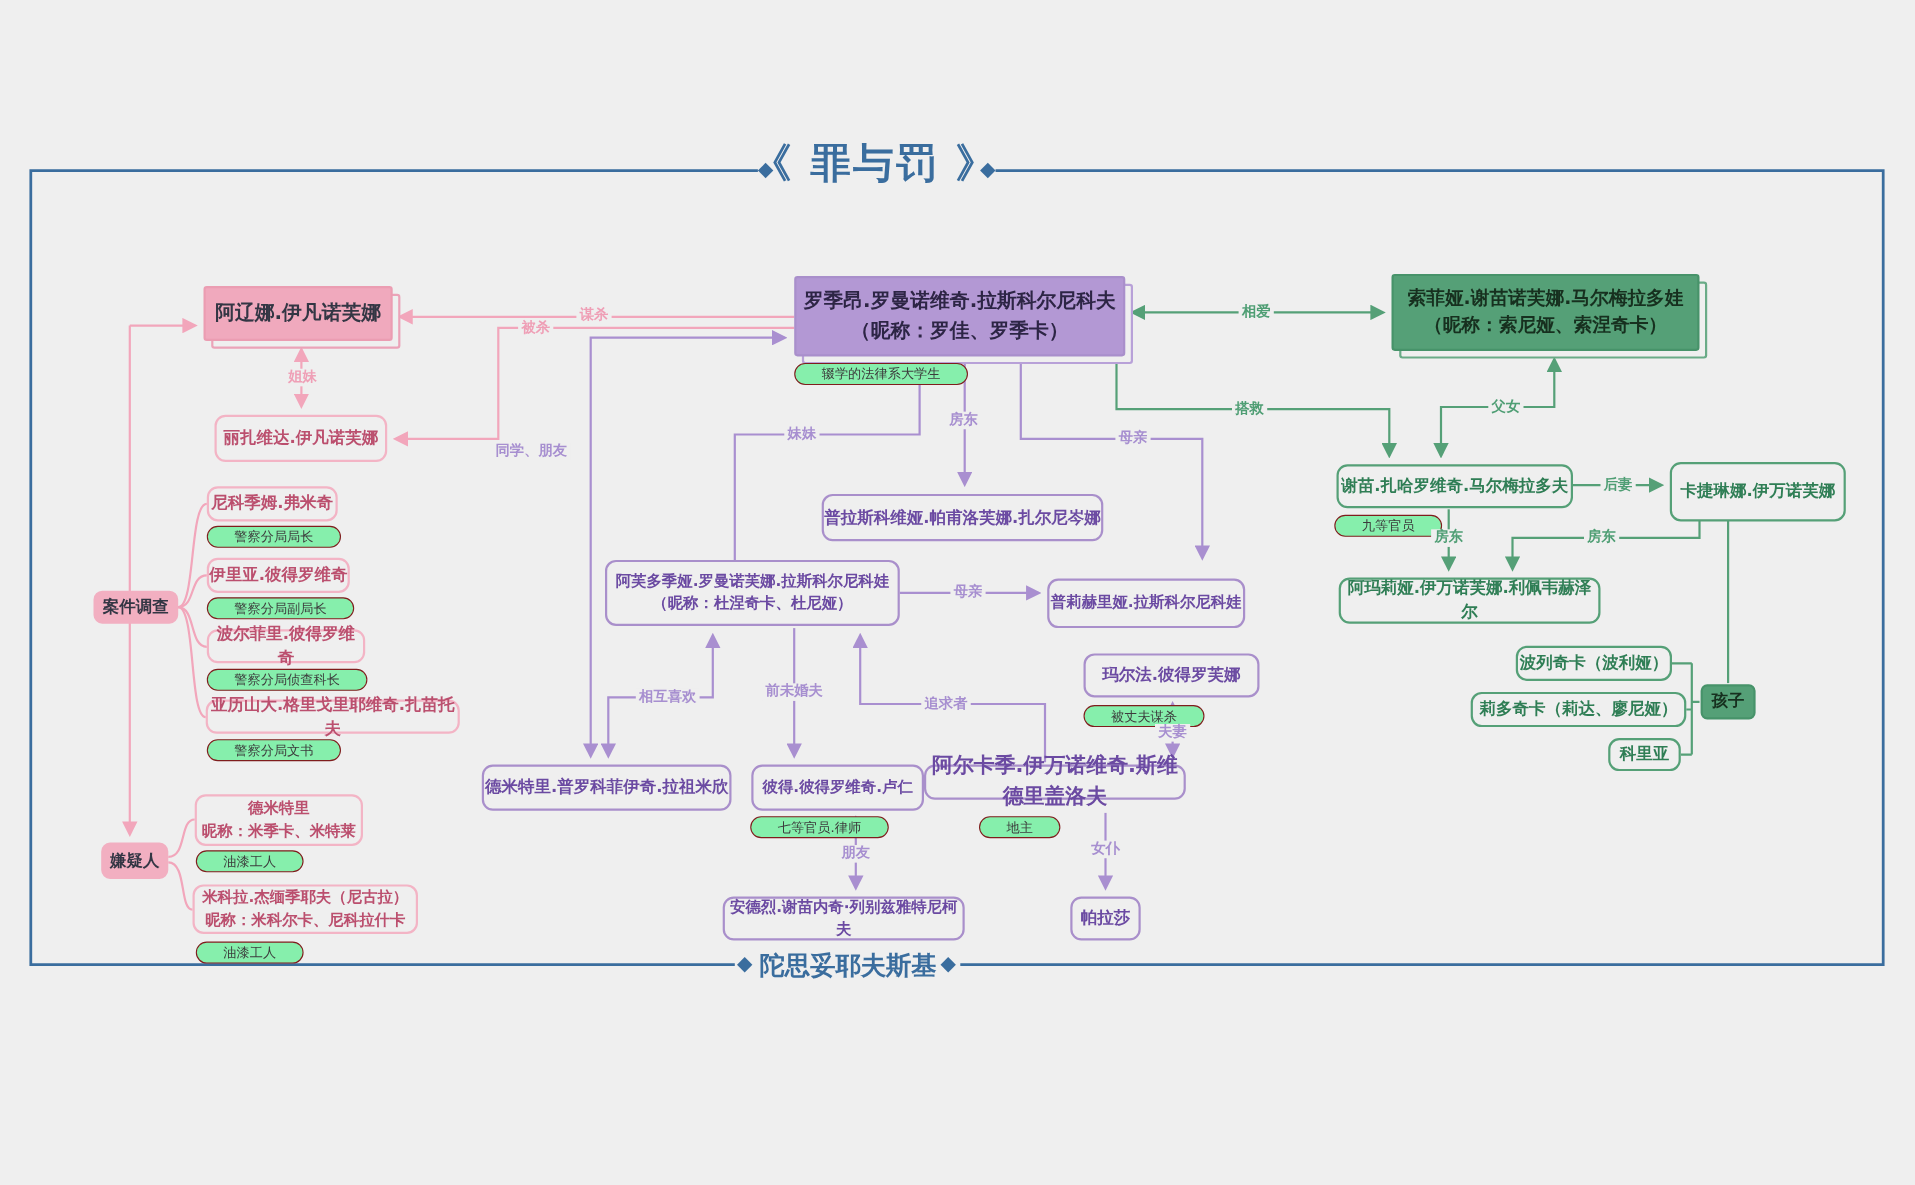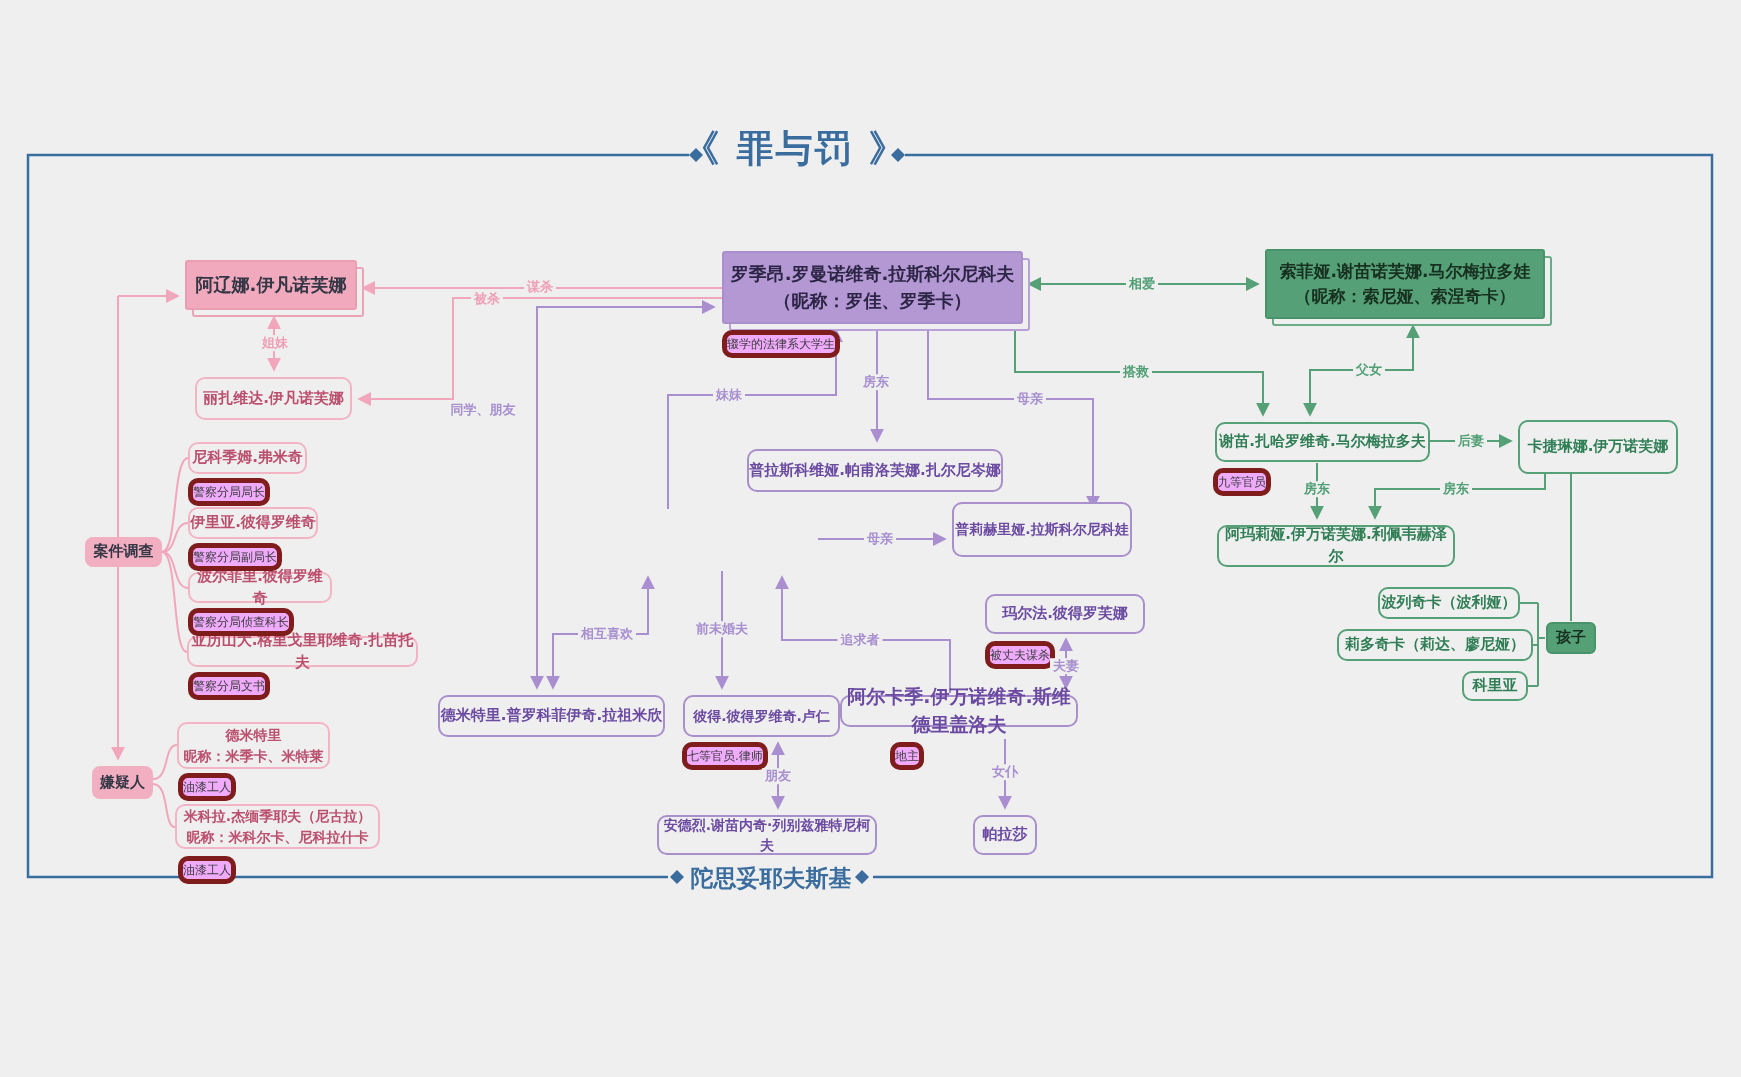--- a/index.html
+++ b/index.html
@@ -14,22 +14,22 @@
   .p-small{background:#f2afc1;border:2px solid #f2afc1;color:#333644;border-radius:8px;}
   
   .u-line{border:2px solid #a98fcb;color:#6b4aa2;background:#efefef;}
   .u-fill{background:#b398d4;border:2px solid #a98fcb;color:#2d2545;border-radius:3px;}
   
   .g-line{border:2px solid #55a077;color:#2f7e55;background:#efefef;}
   .g-fill{background:#55a077;border:2px solid #47936a;color:#17301f;border-radius:6px;}
   .shadow-pink{box-shadow:7px 7px 0 -2px #efefef,7px 7px 0 0 #eba3b8;}
   .shadow-purple{box-shadow:7px 7px 0 -2px #efefef,7px 7px 0 0 #b8a1d8;}
   .shadow-green{box-shadow:7px 7px 0 -2px #efefef,7px 7px 0 0 #6aab87;}
-  .badge{position:absolute;z-index:3;background:#f0abfc;border:5px solid #7f1d1d;border-radius:10px;
-         font-size:12px;color:#3c3c3c;padding:1px 0;white-space:nowrap;line-height:1.35;}
+  .badge{position:absolute;z-index:3;background:#86efac;border:1px solid #7f1d1d;border-radius:10px;
+         font-size:12px;color:#3c3c3c;padding:1px 24px;white-space:nowrap;line-height:1.35;}
   .elabel{position:absolute;z-index:3;transform:translate(-50%,-50%);background:#efefef;
           font-size:13px;font-weight:bold;padding:0 3px;white-space:nowrap;line-height:1.2;}
   .ep{color:#ef9fb6;} .eu{color:#a78fd0;} .eg{color:#4f9e74;}
   .title{position:absolute;z-index:4;left:795px;top:127px;transform:translate(-50%,-50%);
          font-size:37px;font-weight:900;color:#3a6d9e;letter-spacing:2px;white-space:nowrap;}
   .author{position:absolute;z-index:4;left:771px;top:856px;transform:translate(-50%,-50%);
           font-size:23px;font-weight:900;color:#3a6d9e;white-space:nowrap;}
 </style>
 </head>
 <body>
@@ -119,21 +119,23 @@
 昵称：米季卡、米特莱</div>
   <div class="badge" style="left:178px;top:751px">油漆工人</div>
   <div class="node p-line" style="left:175px;top:782px;width:205px;height:45px;font-size:14px">米科拉.杰缅季耶夫（尼古拉）
 昵称：米科尔卡、尼科拉什卡</div>
   <div class="badge" style="left:178px;top:834px">油漆工人</div>
 
   <div class="node u-fill shadow-purple" style="left:722px;top:229px;width:301px;height:73px;font-size:18px">罗季昂.罗曼诺维奇.拉斯科尔尼科夫
 （昵称：罗佳、罗季卡）</div>
   <div class="badge" style="left:722px;top:308px">辍学的法律系大学生</div>
   <div class="node u-line" style="left:747px;top:427px;width:256px;height:43px">普拉斯科维娅.帕甫洛芙娜.扎尔尼岑娜</div>
-  <div class="node u-line" style="left:952px;top:480px;width:180px;height:55px;font-size:14px">普莉赫里娅.拉斯科尔尼科娃</div>
+  <div class="node u-line" style="left:550px;top:487px;width:268px;height:60px;font-size:14px">阿芙多季娅.罗曼诺芙娜.拉斯科尔尼科娃
+（昵称：杜涅奇卡、杜尼娅）</div>
+  <div class="node u-line" style="left:952px;top:504px;width:180px;height:45px;font-size:14px">普莉赫里娅.拉斯科尔尼科娃</div>
   <div class="node u-line" style="left:985px;top:572px;width:160px;height:40px">玛尔法.彼得罗芙娜</div>
   <div class="badge" style="left:985px;top:619px">被丈夫谋杀</div>
   <div class="node u-line" style="left:438px;top:673px;width:227px;height:42px">德米特里.普罗科菲伊奇.拉祖米欣</div>
   <div class="node u-line" style="left:683px;top:673px;width:157px;height:42px;font-size:14px">彼得.彼得罗维奇.卢仁</div>
   <div class="badge" style="left:682px;top:720px">七等官员.律师</div>
   <div class="node u-line" style="left:840px;top:673px;width:238px;height:32px;font-size:19px">阿尔卡季.伊万诺维奇.斯维德里盖洛夫</div>
   <div class="badge" style="left:890px;top:720px">地主</div>
   <div class="node u-line" style="left:657px;top:793px;width:220px;height:40px;font-size:14px">安德烈.谢苗内奇·列别兹雅特尼柯夫</div>
   <div class="node u-line" style="left:973px;top:793px;width:64px;height:40px">帕拉莎</div>
 

